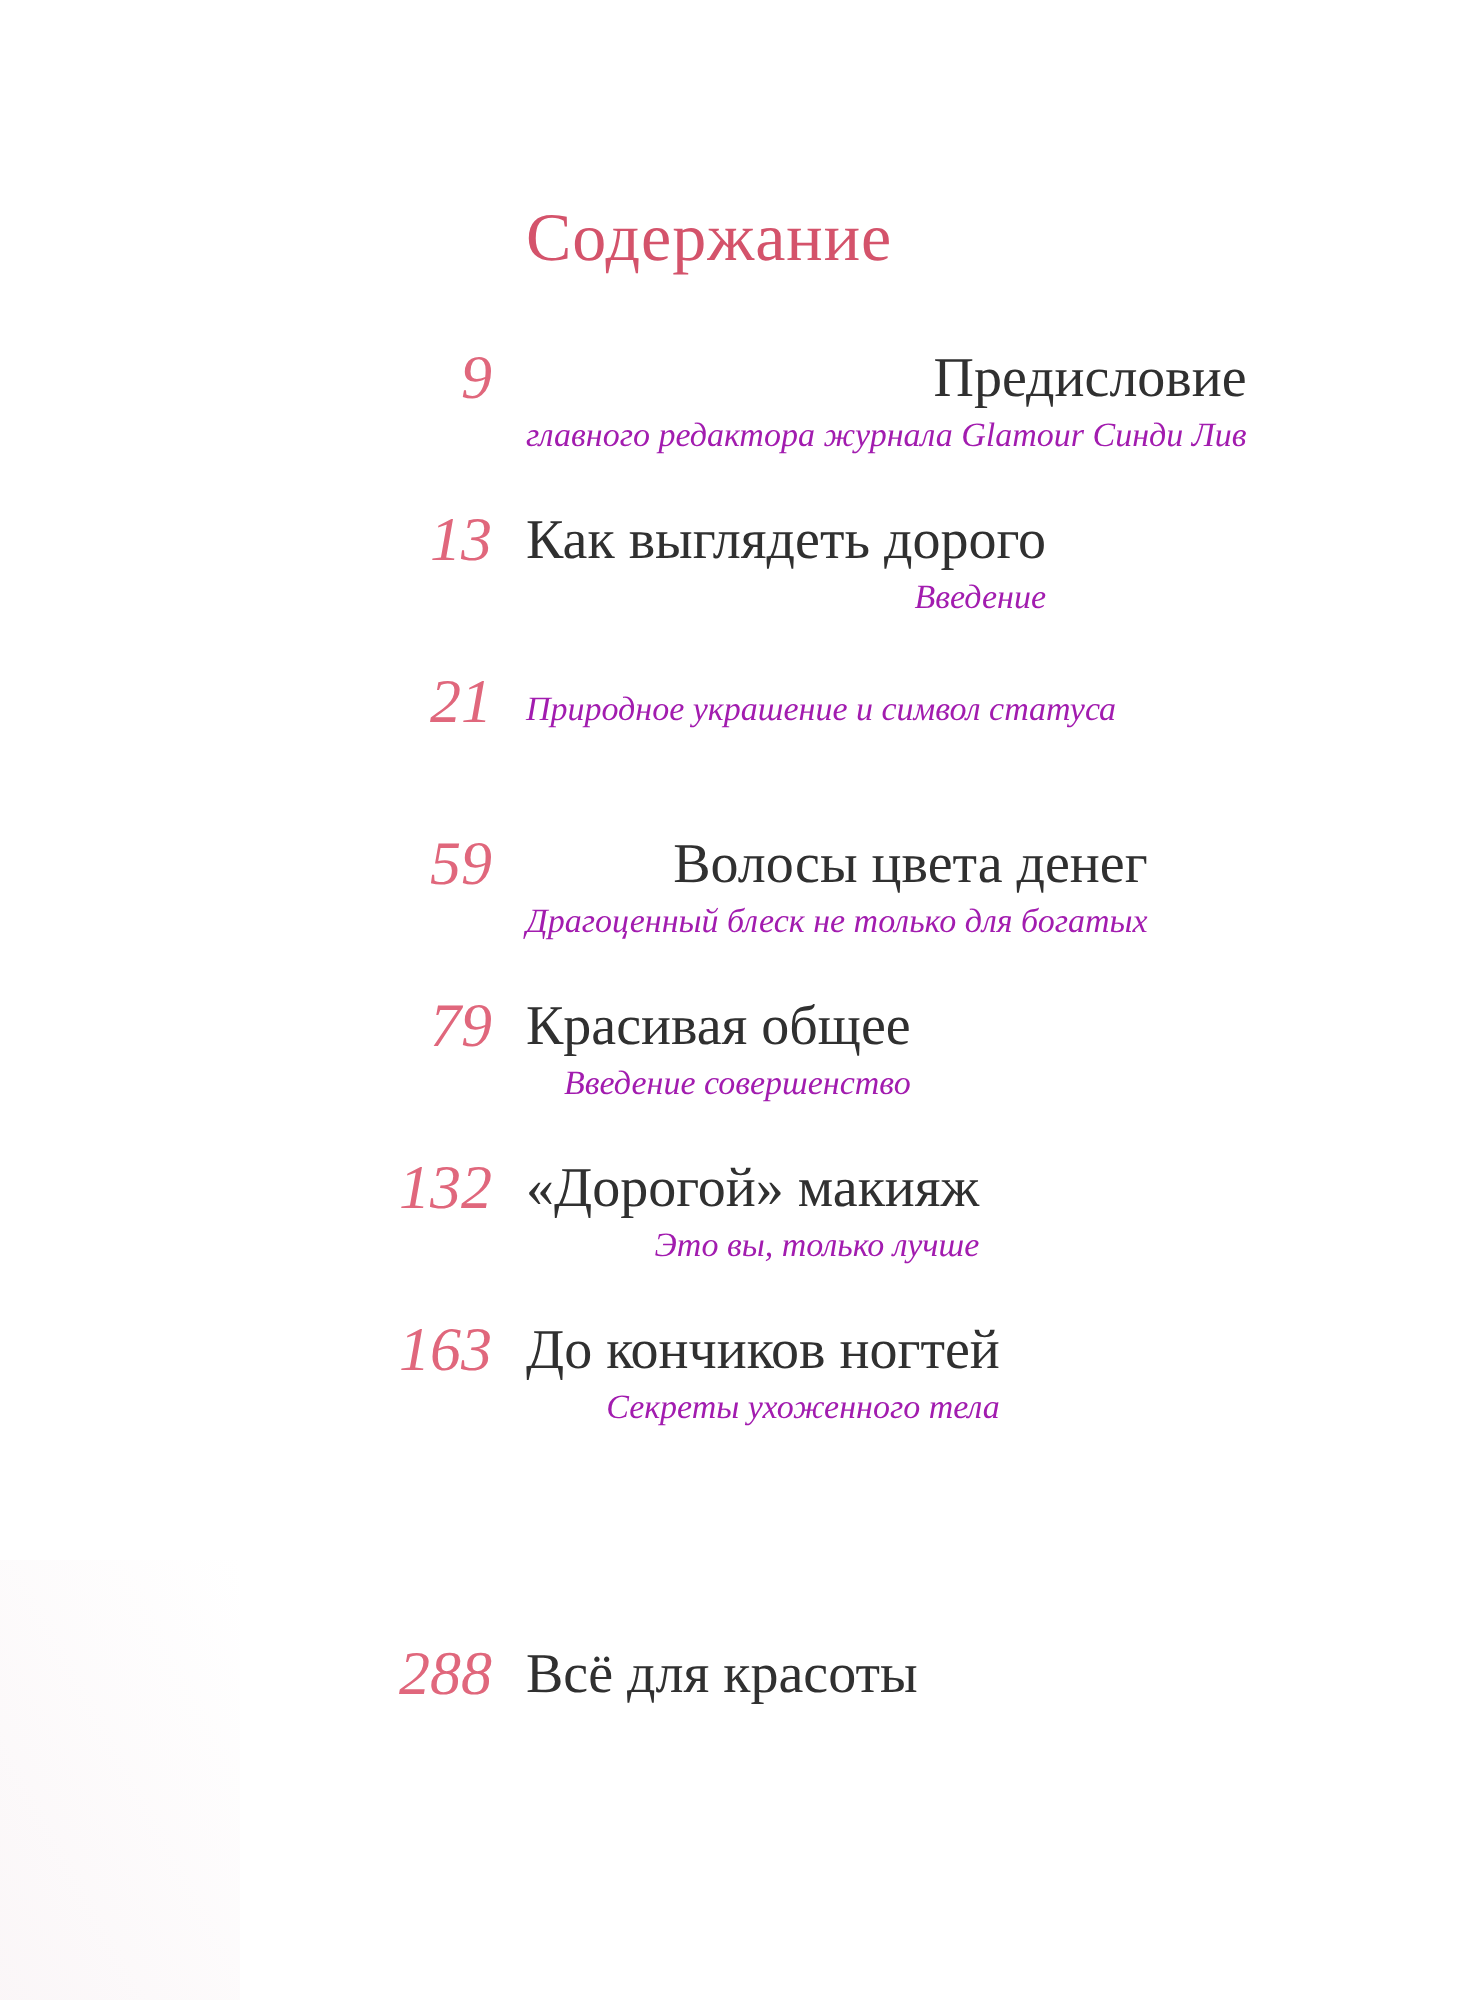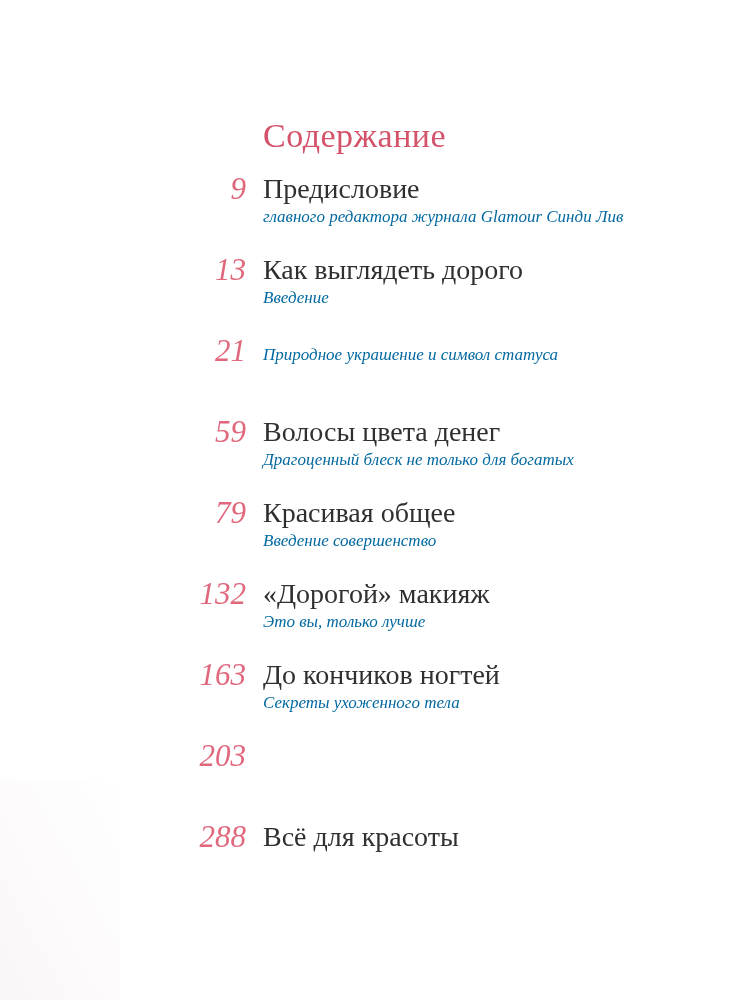--- a/index.html
+++ b/index.html
@@ -21,21 +21,21 @@
     left: 0;
     bottom: 0;
     width: 120px;
     height: 220px;
     background: linear-gradient(to top right, rgba(242,230,234,0.35), rgba(255,255,255,0));
     pointer-events: none;
   }
   .toc-title {
     position: absolute;
     left: 263px;
-    top: 116px;
+    top: 100px;
     font-size: 34px;
     line-height: 40px;
     letter-spacing: 0.5px;
     color: var(--accent, #d4536b);
   }
   .entries {
     position: absolute;
     top: 170px;
     left: 0;
     width: 736px;
@@ -50,32 +50,33 @@
     width: 246px;
     flex: 0 0 246px;
     text-align: right;
     font-style: italic;
     font-size: 31px;
     color: var(--number-color, #e0677c);
     transform: translateY(1px);
   }
   .entry-text {
     padding-left: 17px;
+    text-align: right;
   }
   .entry-title {
     font-size: 28px;
     line-height: 30px;
     color: #303030;
   }
   .entry-sub {
     font-size: 17px;
     line-height: 20px;
     margin-top: 3px;
     font-style: italic;
-    color: #0369a1;
+    color: #a21caf;
   }
 </style>
 </head>
 <body>
 
 <div class="page">
   <div class="scan-edge"></div>
 
   <div class="toc-title">Содержание</div>
 
@@ -130,21 +131,20 @@
 
     <div class="entry">
       <div class="entry-num">163</div>
       <div class="entry-text">
         <div class="entry-title">До кончиков ногтей</div>
         <div class="entry-sub">Секреты ухоженного тела</div>
       </div>
     </div>
 
     <div class="entry">
-      <div class="entry-num">203</div>
     </div>
 
     <div class="entry">
       <div class="entry-num">288</div>
       <div class="entry-text">
         <div class="entry-title">Всё для красоты</div>
       </div>
     </div>
 
   </div>

